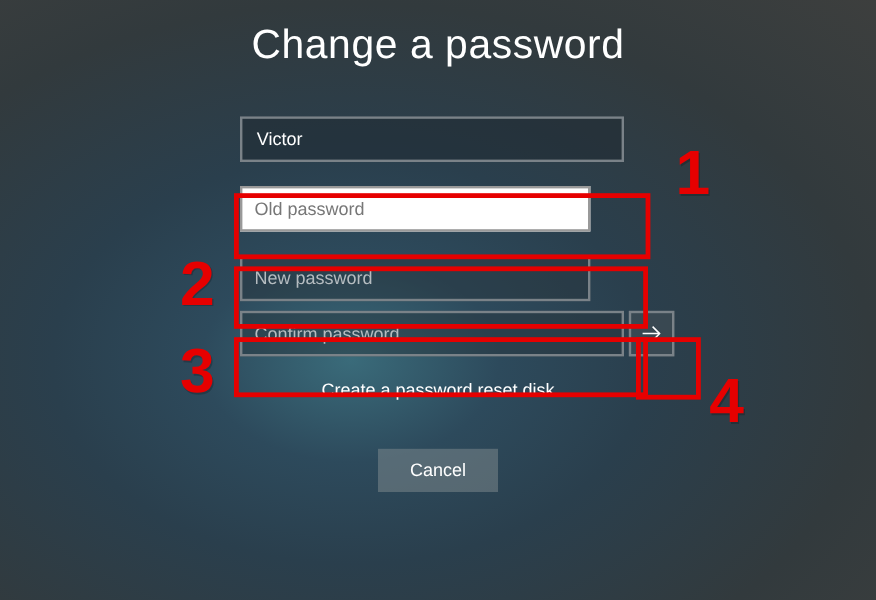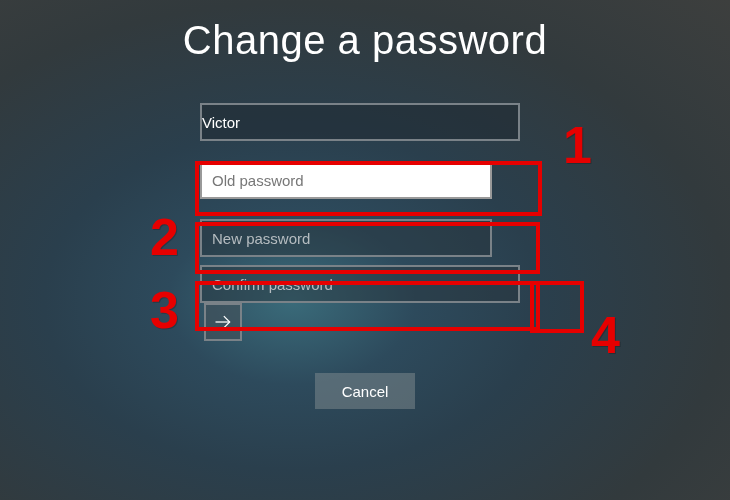--- a/index.html
+++ b/index.html
@@ -16,40 +16,40 @@
       overflow: hidden;
       position: relative;
     }
     .container {
       display: flex;
       flex-direction: column;
       align-items: center;
       padding-top: 18px;
     }
     .title {
-      font-size: 40px;
+      font-size: 34px;
       font-weight: 300;
       color: #ffffff;
       margin-bottom: 40px;
       letter-spacing: 0.5px;
     }
     .form-area {
       position: relative;
       width: 330px;
     }
     .field {
       width: 320px;
       height: 38px;
       margin-bottom: 20px;
       position: relative;
     }
     .username-field {
       border: 2px solid #7a8288;
       background: rgba(30, 40, 48, 0.5);
-      padding: 0 0;
+      padding: 0 12px;
       display: flex;
       align-items: center;
       font-size: 15px;
       color: #ffffff;
     }
     .input-wrap {
       display: flex;
       position: relative;
     }
     .password-input {
@@ -88,22 +88,21 @@
     .arrow-svg {
       width: 20px;
       height: 20px;
       stroke: #ffffff;
       stroke-width: 1.5;
       fill: none;
     }
     .confirm-row {
       display: flex;
       width: 362px;
-      margin-bottom: 32px;
-      flex-direction: column;
+      margin-bottom: 20px;
     }
     .confirm-row .password-input {
       width: 320px;
     }
     .reset-link {
       text-align: center;
       font-size: 15px;
       font-weight: 400;
       color: #ffffff;
       margin-top: 8px;
@@ -166,20 +165,21 @@
     <div class="confirm-row">
       <input type="password" class="password-input" placeholder="Confirm password" style="">
       <div class="submit-btn">
         <svg class="arrow-svg" viewBox="0 0 24 24">
           <line x1="3" y1="12" x2="20" y2="12"></line>
           <polyline points="13 5 20 12 13 19"></polyline>
         </svg>
       </div>
     </div>
 
+    <div class="reset-link">Create a password reset disk</div>
   </div>
 
   <button class="cancel-btn">Cancel</button>
 </div>
 
 <div class="annot-box box1"></div>
 <div class="annot-box box2"></div>
 <div class="annot-box box3"></div>
 <div class="annot-box box4"></div>
 <div class="annot-num num1">1</div>

